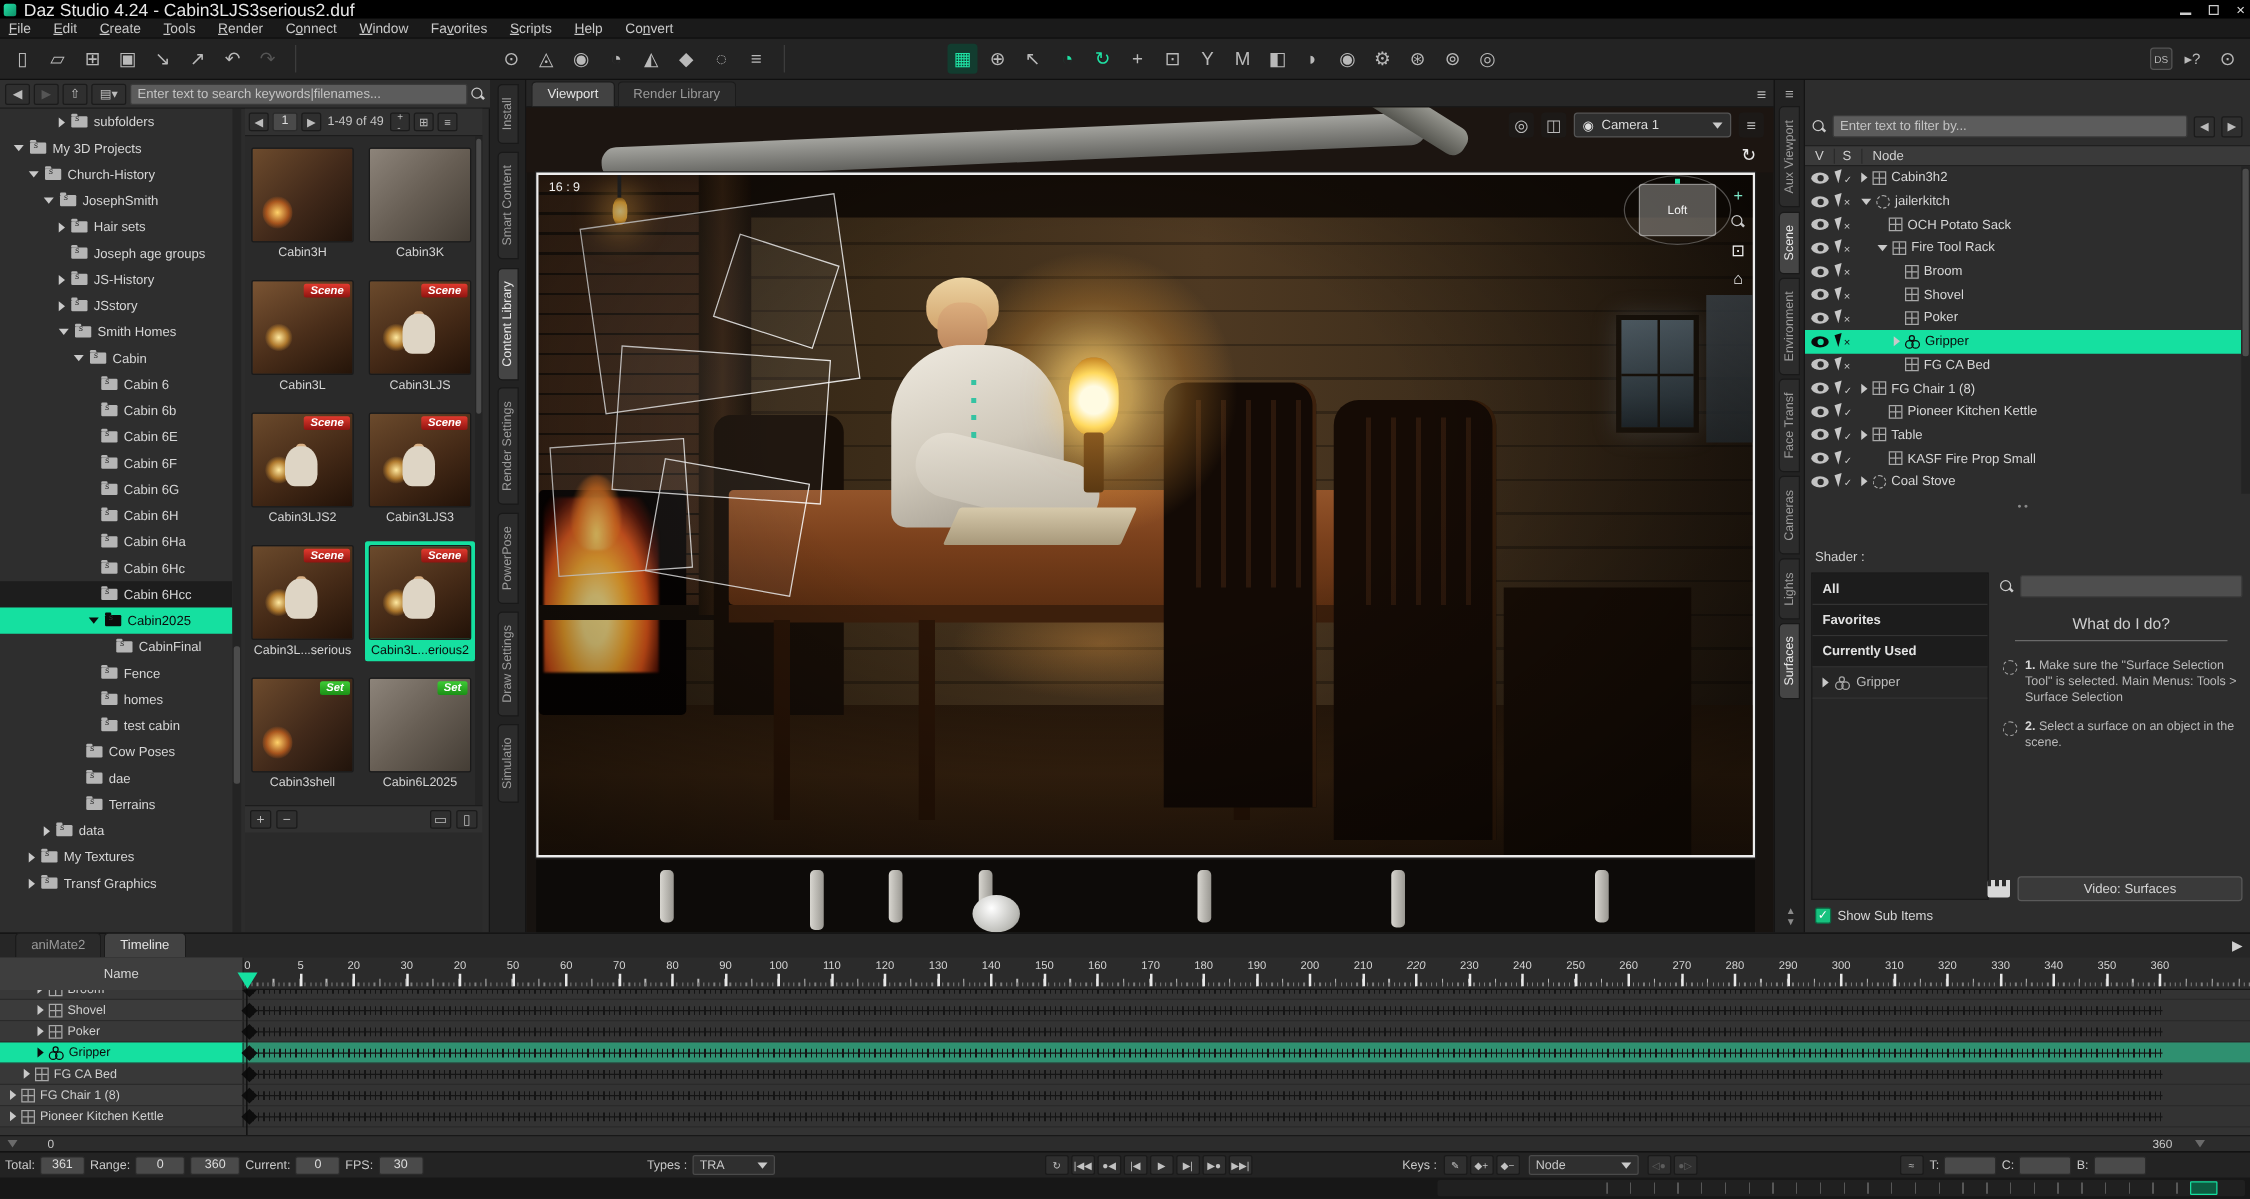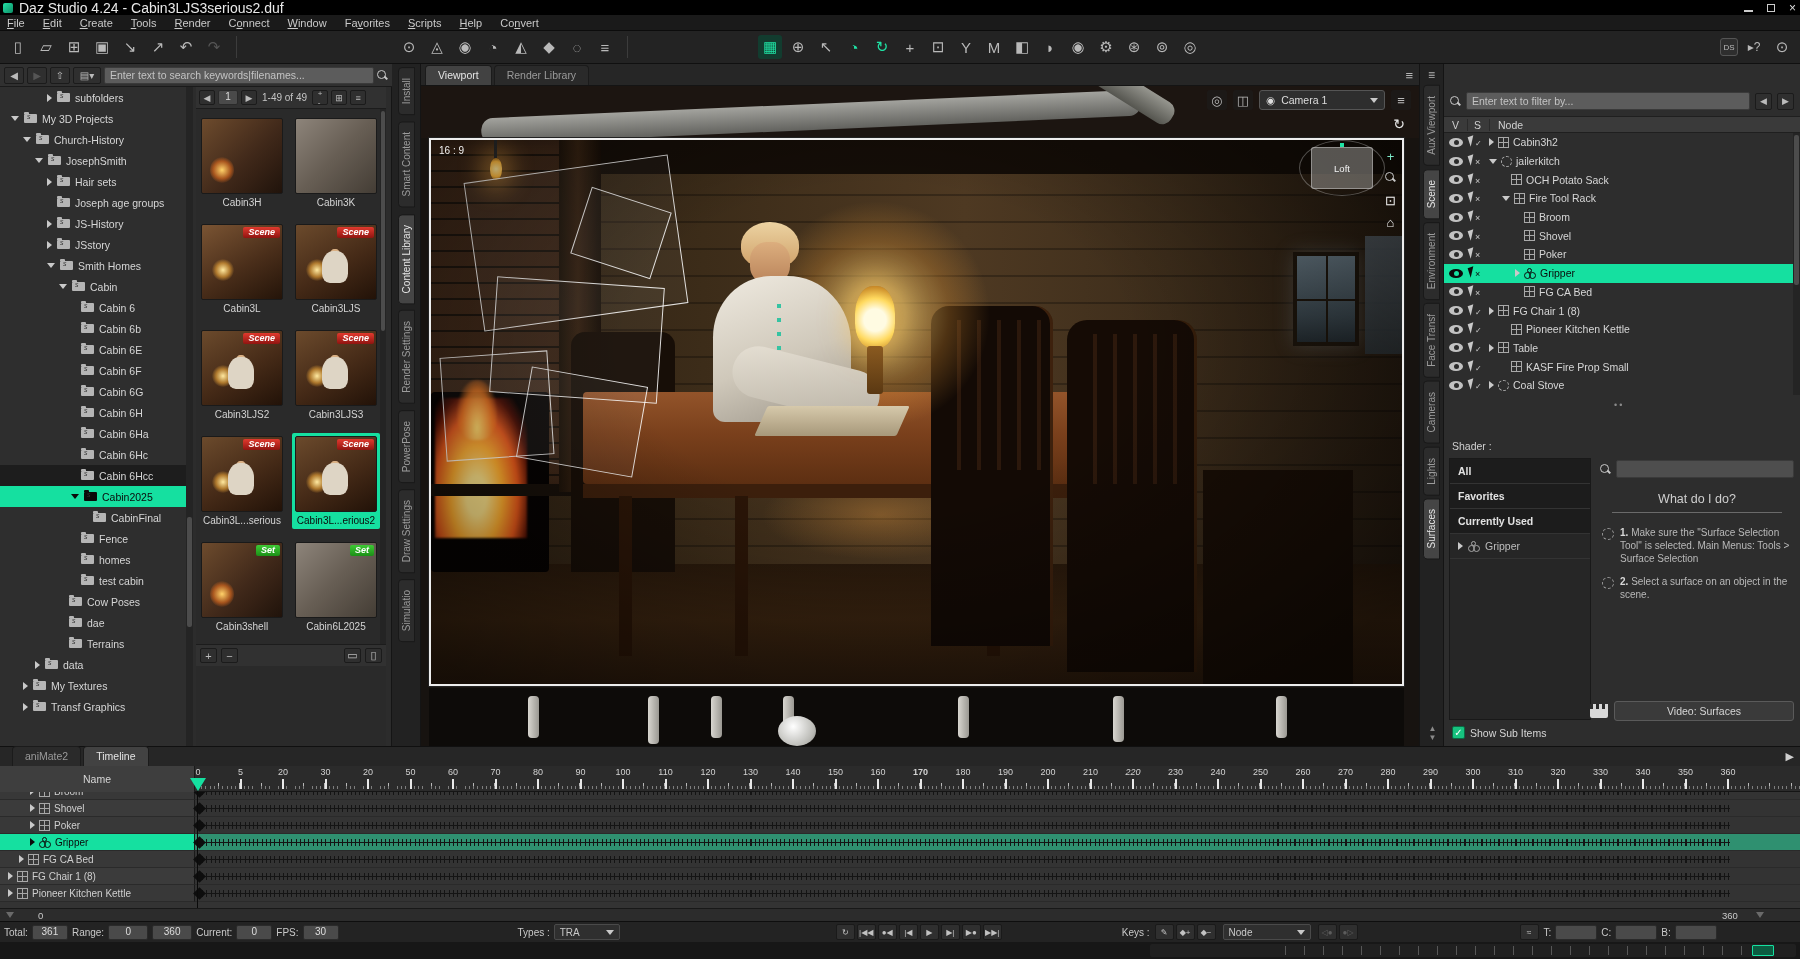--- a/index.html
+++ b/index.html
@@ -942,21 +942,21 @@
         <span class="rlabel" style="left: 513px;">120</span>
         <span class="rtick" style="left: 513px;"></span>
         <span class="rlabel" style="left: 555.5px;">130</span>
         <span class="rtick" style="left: 555.5px;"></span>
         <span class="rlabel" style="left: 598px;">140</span>
         <span class="rtick" style="left: 598px;"></span>
         <span class="rlabel" style="left: 640.5px;">150</span>
         <span class="rtick" style="left: 640.5px;"></span>
         <span class="rlabel" style="left: 683px;">160</span>
         <span class="rtick" style="left: 683px;"></span>
-        <span class="rlabel" style="left: 725.5px; font-weight: bold;">170</span>
+        <span class="rlabel" style="left: 725.5px;">170</span>
         <span class="rtick" style="left: 725.5px;"></span>
         <span class="rlabel" style="left: 768px;">180</span>
         <span class="rtick" style="left: 768px;"></span>
         <span class="rlabel" style="left: 810.5px;">190</span>
         <span class="rtick" style="left: 810.5px;"></span>
         <span class="rlabel" style="left: 853px;">200</span>
         <span class="rtick" style="left: 853px;"></span>
         <span class="rlabel" style="left: 895.5px;">210</span>
         <span class="rtick" style="left: 895.5px;"></span>
         <span class="rlabel" style="left: 938px; font-style: italic;">220</span>

